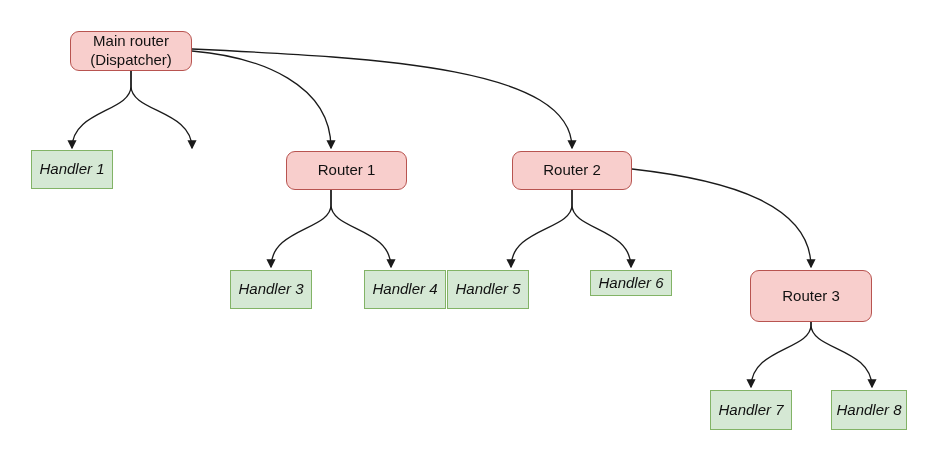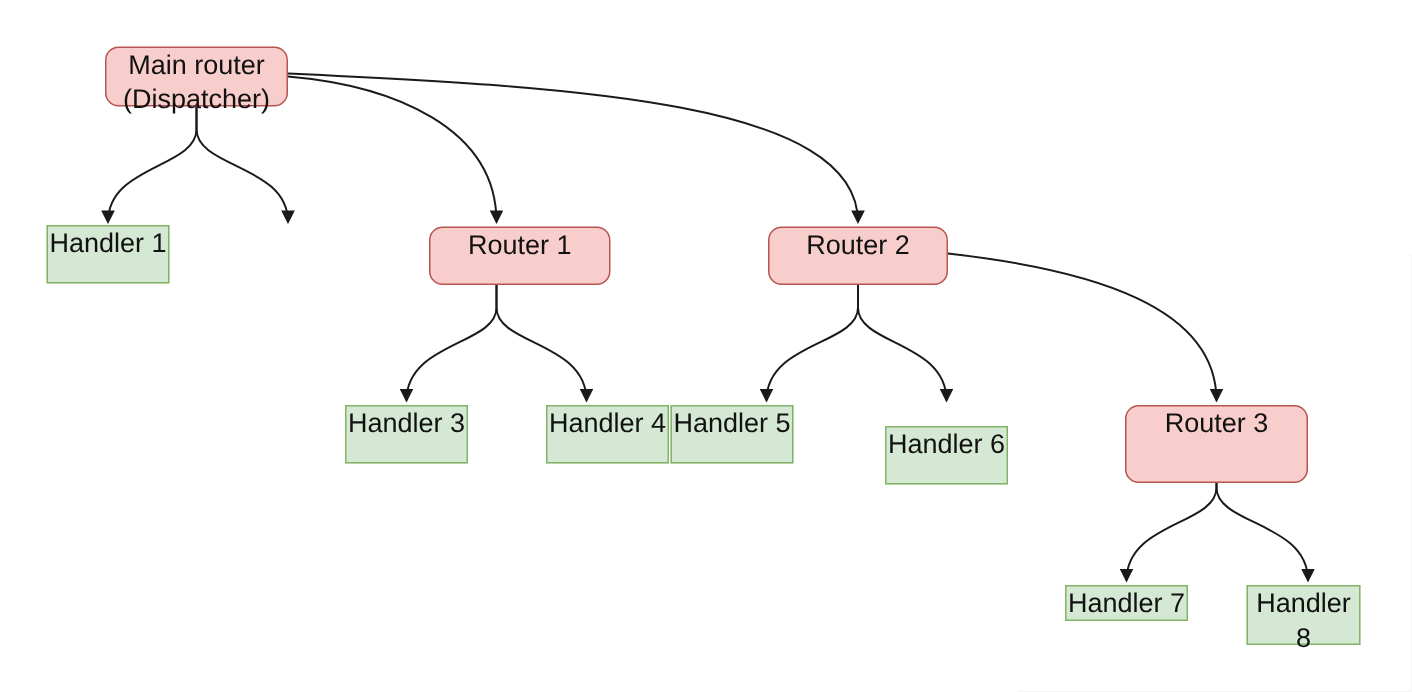--- a/index.html
+++ b/index.html
@@ -11,32 +11,33 @@
   body{background:#e9e9e9;font-family:"Liberation Sans",sans-serif;}
   .canvas{
     position:relative;width:941px;height:461px;background:var(--background);
     overflow:hidden;
   }
   svg.edges{position:absolute;left:0;top:0;z-index:1;}
   path.edge{fill:none;stroke:var(--edge);stroke-width:1.3px;}
   #arrowhead path{fill:var(--edge);stroke:none;}
   .node{
     position:absolute;z-index:2;box-sizing:border-box;
-    display:flex;align-items:flex-start;justify-content:center;
-    font-size:18px;color:var(--text);text-align:center;line-height:1.25;
+    display:flex;align-items:center;justify-content:center;
+    font-size:15px;color:var(--text);text-align:center;line-height:1.25;
   }
   .node span{white-space:pre-line;}
   .node.router{
     background:var(--router-fill);
     border:1.3px solid var(--router-border);
     border-radius:9px;
   }
   .node.handler{
     background:var(--handler-fill);
     border:1.3px solid var(--handler-border);
+    font-style:italic;
   }
 </style>
 </head>
 <body>
 
 <div class="canvas">
 
   <svg class="edges" width="941" height="461" viewBox="0 0 941 461">
     <defs>
       <marker id="arrowhead" viewBox="0 0 10 10" refX="8.5" refY="5" markerWidth="7" markerHeight="7" orient="auto">
@@ -79,29 +80,29 @@
   </div>
 
   <div class="node handler" style="left:364px;top:270px;width:82px;height:39px">
     <span>Handler 4</span>
   </div>
 
   <div class="node handler" style="left:447px;top:270px;width:82px;height:39px">
     <span>Handler 5</span>
   </div>
 
-  <div class="node handler" style="left:590px;top:284px;width:82px;height:39px">
+  <div class="node handler" style="left:590px;top:270px;width:82px;height:26px">
     <span>Handler 6</span>
   </div>
 
   <div class="node router" style="left:750px;top:270px;width:122px;height:52px">
     <span>Router 3</span>
   </div>
 
-  <div class="node handler" style="left:710px;top:390px;width:82px;height:24px">
+  <div class="node handler" style="left:710px;top:390px;width:82px;height:40px">
     <span>Handler 7</span>
   </div>
 
   <div class="node handler" style="left:831px;top:390px;width:76px;height:40px">
     <span>Handler 8</span>
   </div>
 
 </div>
 
 </body></html>

